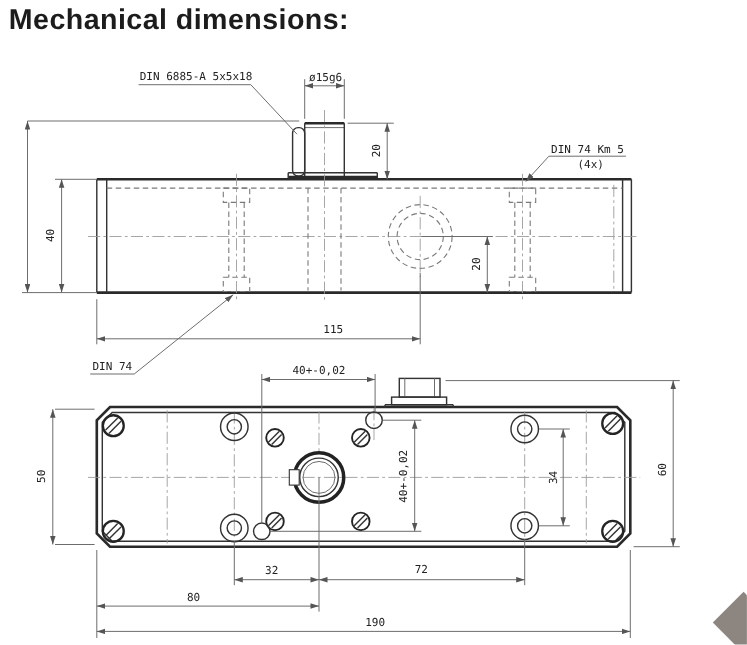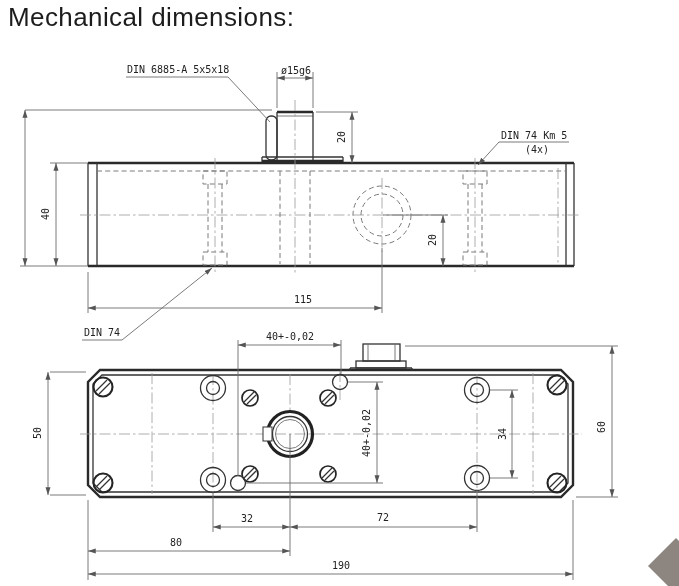--- a/index.html
+++ b/index.html
@@ -2,21 +2,21 @@
 <html><head>
 <meta charset="utf-8">
 <style>
   html,body{margin:0;padding:0;}
   body{
     width:679px;height:586px;position:relative;overflow:hidden;
     background:#ffffff;font-family:"Liberation Sans",sans-serif;
   }
   .page-title{
     position:absolute;left:8px;top:2px;margin:0;
-    font-size:26px;font-weight:400;letter-spacing:.4px;color:#1c1c1c;
+    font-size:26px;font-weight:700;letter-spacing:.4px;color:#1c1c1c;
   }
   svg{position:absolute;left:0;top:0;}
   
   .th{stroke:#2a2a2a;stroke-width:2.4;fill:none;}
   .md{stroke:#333;stroke-width:1.3;fill:none;}
   .tn{stroke:#6b6b6b;stroke-width:.9;fill:none;}
   .hd{stroke:#7a7a7a;stroke-width:1;fill:none;stroke-dasharray:5 3.2;}
   .cl{stroke:#9a9a9a;stroke-width:.8;fill:none;stroke-dasharray:11 3 2.5 3;}
   .scr{stroke:#242424;stroke-width:2.1;fill:none;}
   .scr2{stroke:#242424;stroke-width:1.7;fill:none;}

